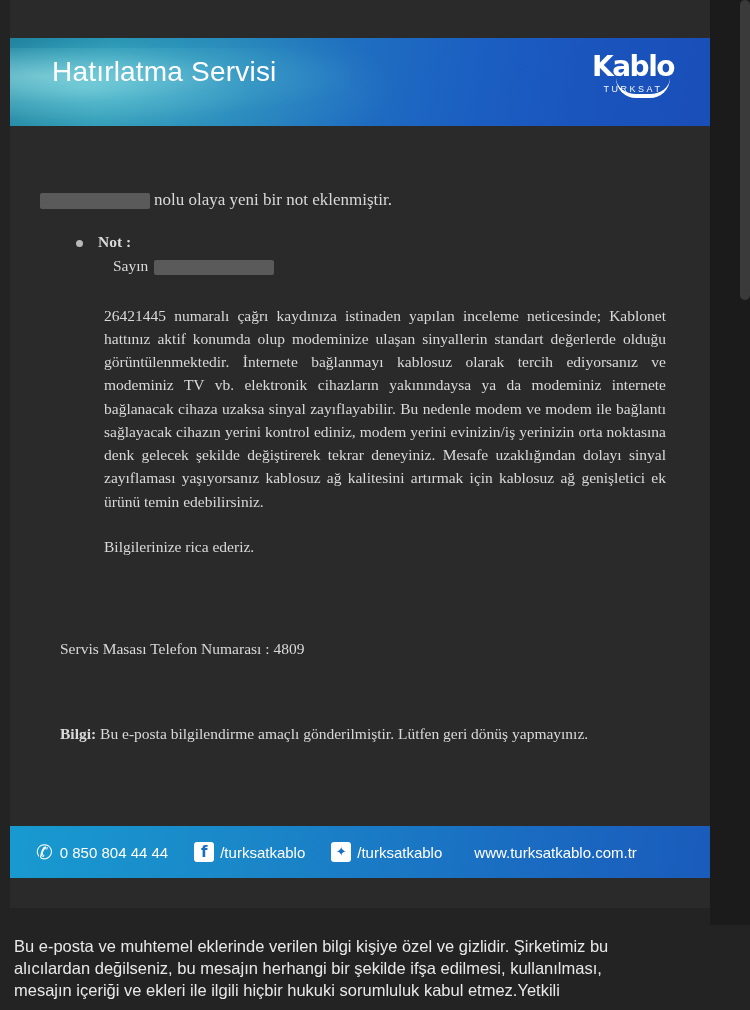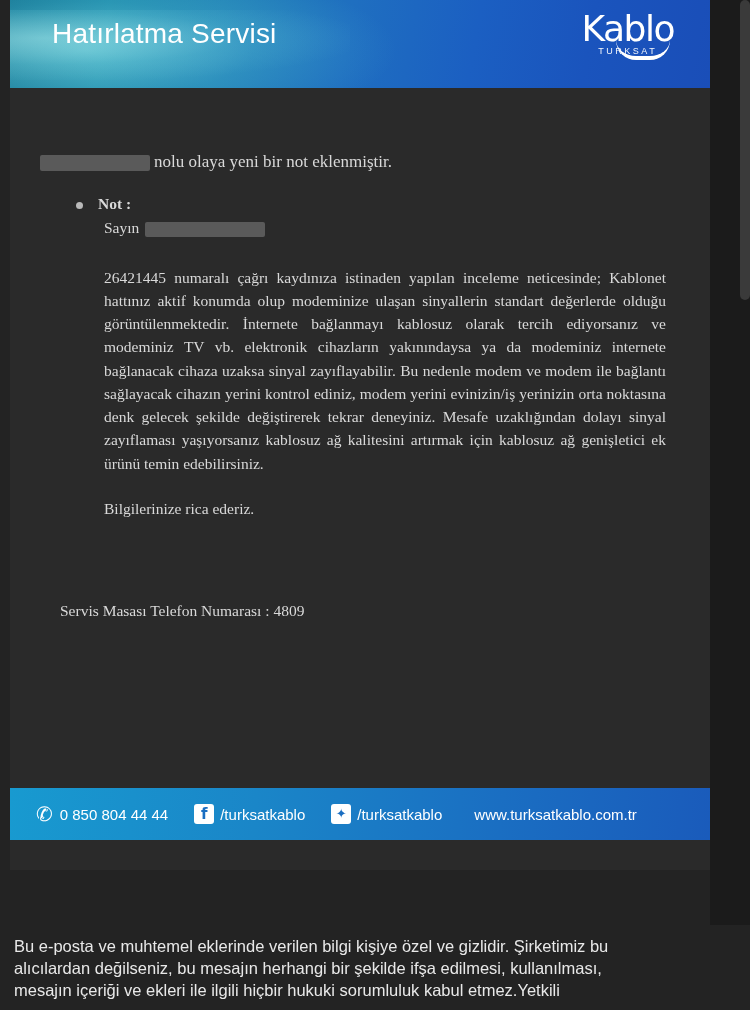--- a/index.html
+++ b/index.html
@@ -53,20 +53,21 @@
     height: 88px;
     background: linear-gradient(100deg,
         #0f6f8f 0%,
         #1a86a8 14%,
         #1f7fb5 30%,
         #1f6fc0 48%,
         #1b5fc2 66%,
         #1a54bd 82%,
         #1a4eb8 100%);
     overflow: hidden;
+    margin-top: 38px;
   }
   .header-swoosh {
     position: absolute;
     left: -30px;
     top: -40px;
     width: 420px;
     height: 150px;
     background: radial-gradient(ellipse at 25% 60%, rgba(140,230,235,0.55) 0%, rgba(90,200,215,0.25) 38%, rgba(30,120,170,0.0) 70%);
     pointer-events: none;
   }
@@ -90,22 +91,22 @@
     letter-spacing: 0.2px;
   }
   .logo-wrap {
     position: absolute;
     right: 36px;
     top: 10px;
     text-align: center;
     color: #ffffff;
   }
   .logo-text {
-    font-size: 36px;
-    font-weight: normal;
+    font-size: 28px;
+    font-weight: bold;
     letter-spacing: -1.5px;
     line-height: 38px;
     font-family: "DejaVu Sans", sans-serif;
   }
   .logo-sub {
     font-size: 9px;
     letter-spacing: 2.5px;
     margin-top: -2px;
     opacity: 0.95;
     font-family: "Liberation Sans", sans-serif;
@@ -171,21 +172,21 @@
     height: 7px;
     background: #b9b9b9;
     border-radius: 50%;
   }
   .note-label {
     font-weight: bold;
     font-family: "Liberation Serif", serif;
     font-size: 15.5px;
   }
   .sayin-line {
-    margin: 2px 0 0 6px;
+    margin: 2px 0 0 15px;
     font-size: 15.5px;
   }
 
   .note-body {
     margin: 26px 0 0 0;
     padding-left: 6px;
     text-align: justify;
     font-size: 15.5px;
     line-height: 1.5;
     max-width: 610px;
@@ -303,20 +304,24 @@
             <span>Sayın</span><span class="redact redact-sayin"></span>
           </div>
 
           <div class="note-body">
             <p>26421445 numaralı çağrı kaydınıza istinaden yapılan inceleme neticesinde; Kablonet hattınız aktif konumda olup modeminize ulaşan sinyallerin standart değerlerde olduğu görüntülenmektedir. İnternete bağlanmayı kablosuz olarak tercih ediyorsanız ve modeminiz TV vb. elektronik cihazların yakınındaysa ya da modeminiz internete bağlanacak cihaza uzaksa sinyal zayıflayabilir. Bu nedenle modem ve modem ile bağlantı sağlayacak cihazın yerini kontrol ediniz, modem yerini evinizin/iş yerinizin orta noktasına denk gelecek şekilde değiştirerek tekrar deneyiniz. Mesafe uzaklığından dolayı sinyal zayıflaması yaşıyorsanız kablosuz ağ kalitesini artırmak için kablosuz ağ genişletici ek ürünü temin edebilirsiniz.</p>
             <p>Bilgilerinize rica ederiz.</p>
           </div>
 
           <div class="desk-line">Servis Masası Telefon Numarası : 4809</div>
 
+          <div class="info-line">
+            <span class="info-label">Bilgi:</span>
+            <span>Bu e-posta bilgilendirme amaçlı gönderilmiştir. Lütfen geri dönüş yapmayınız.</span>
+          </div>
         </li>
       </ul>
     </div>
 
     <div class="email-footer">
       <div class="footer-item">
         <span class="phone-icon">✆</span>
         <span>0 850 804 44 44</span>
       </div>
       <div class="footer-item">

